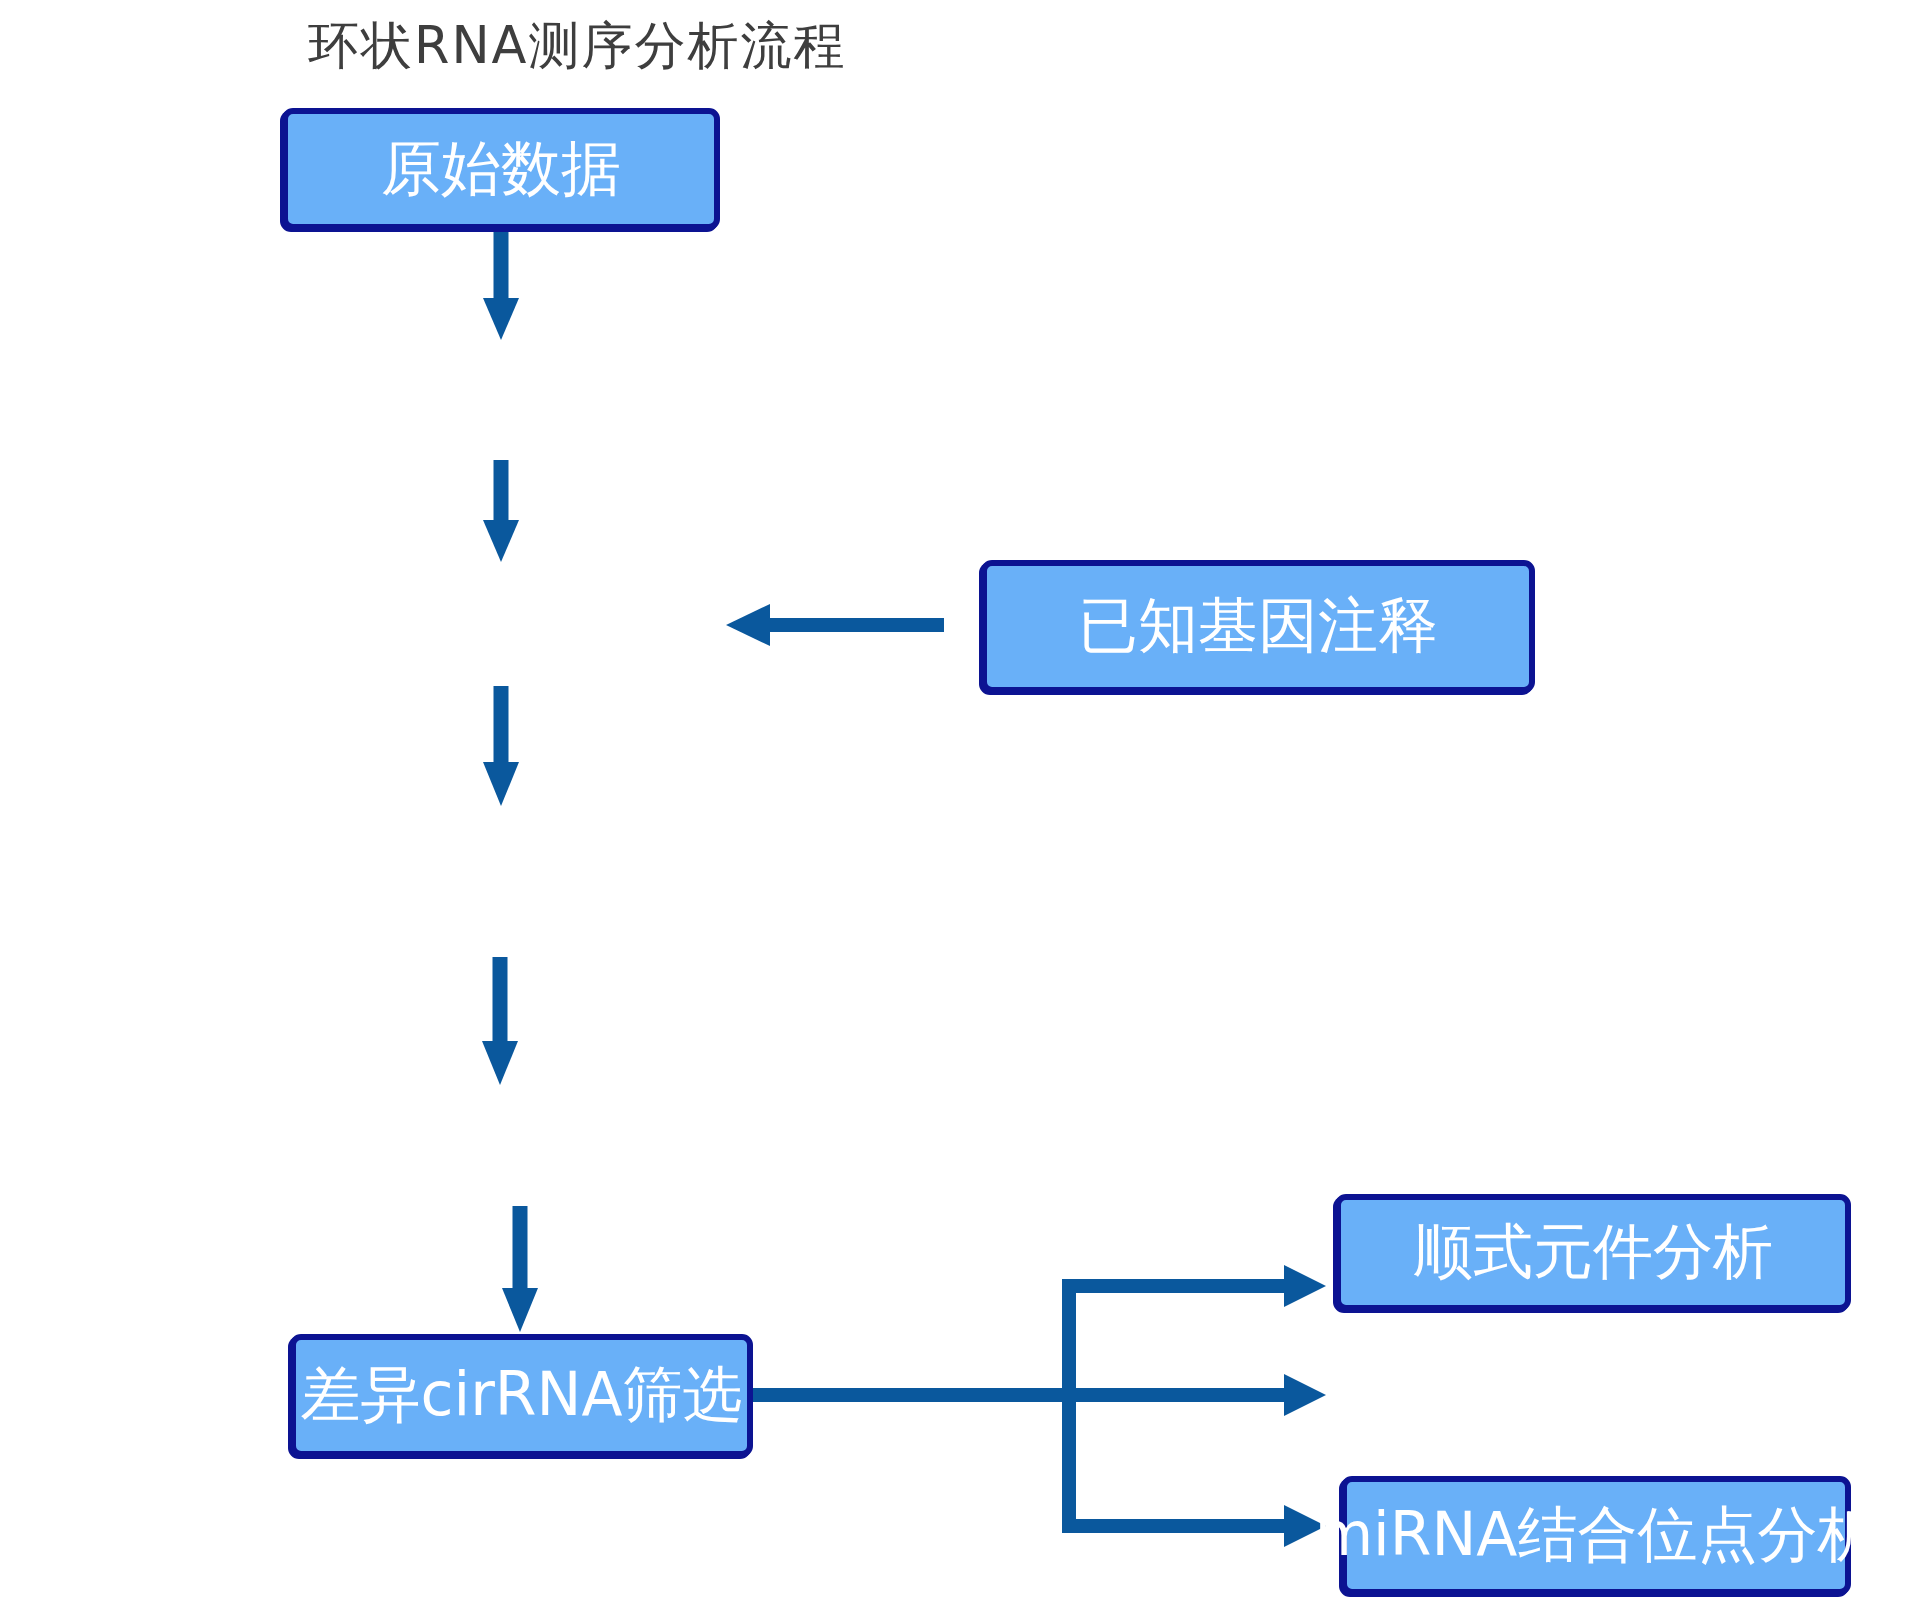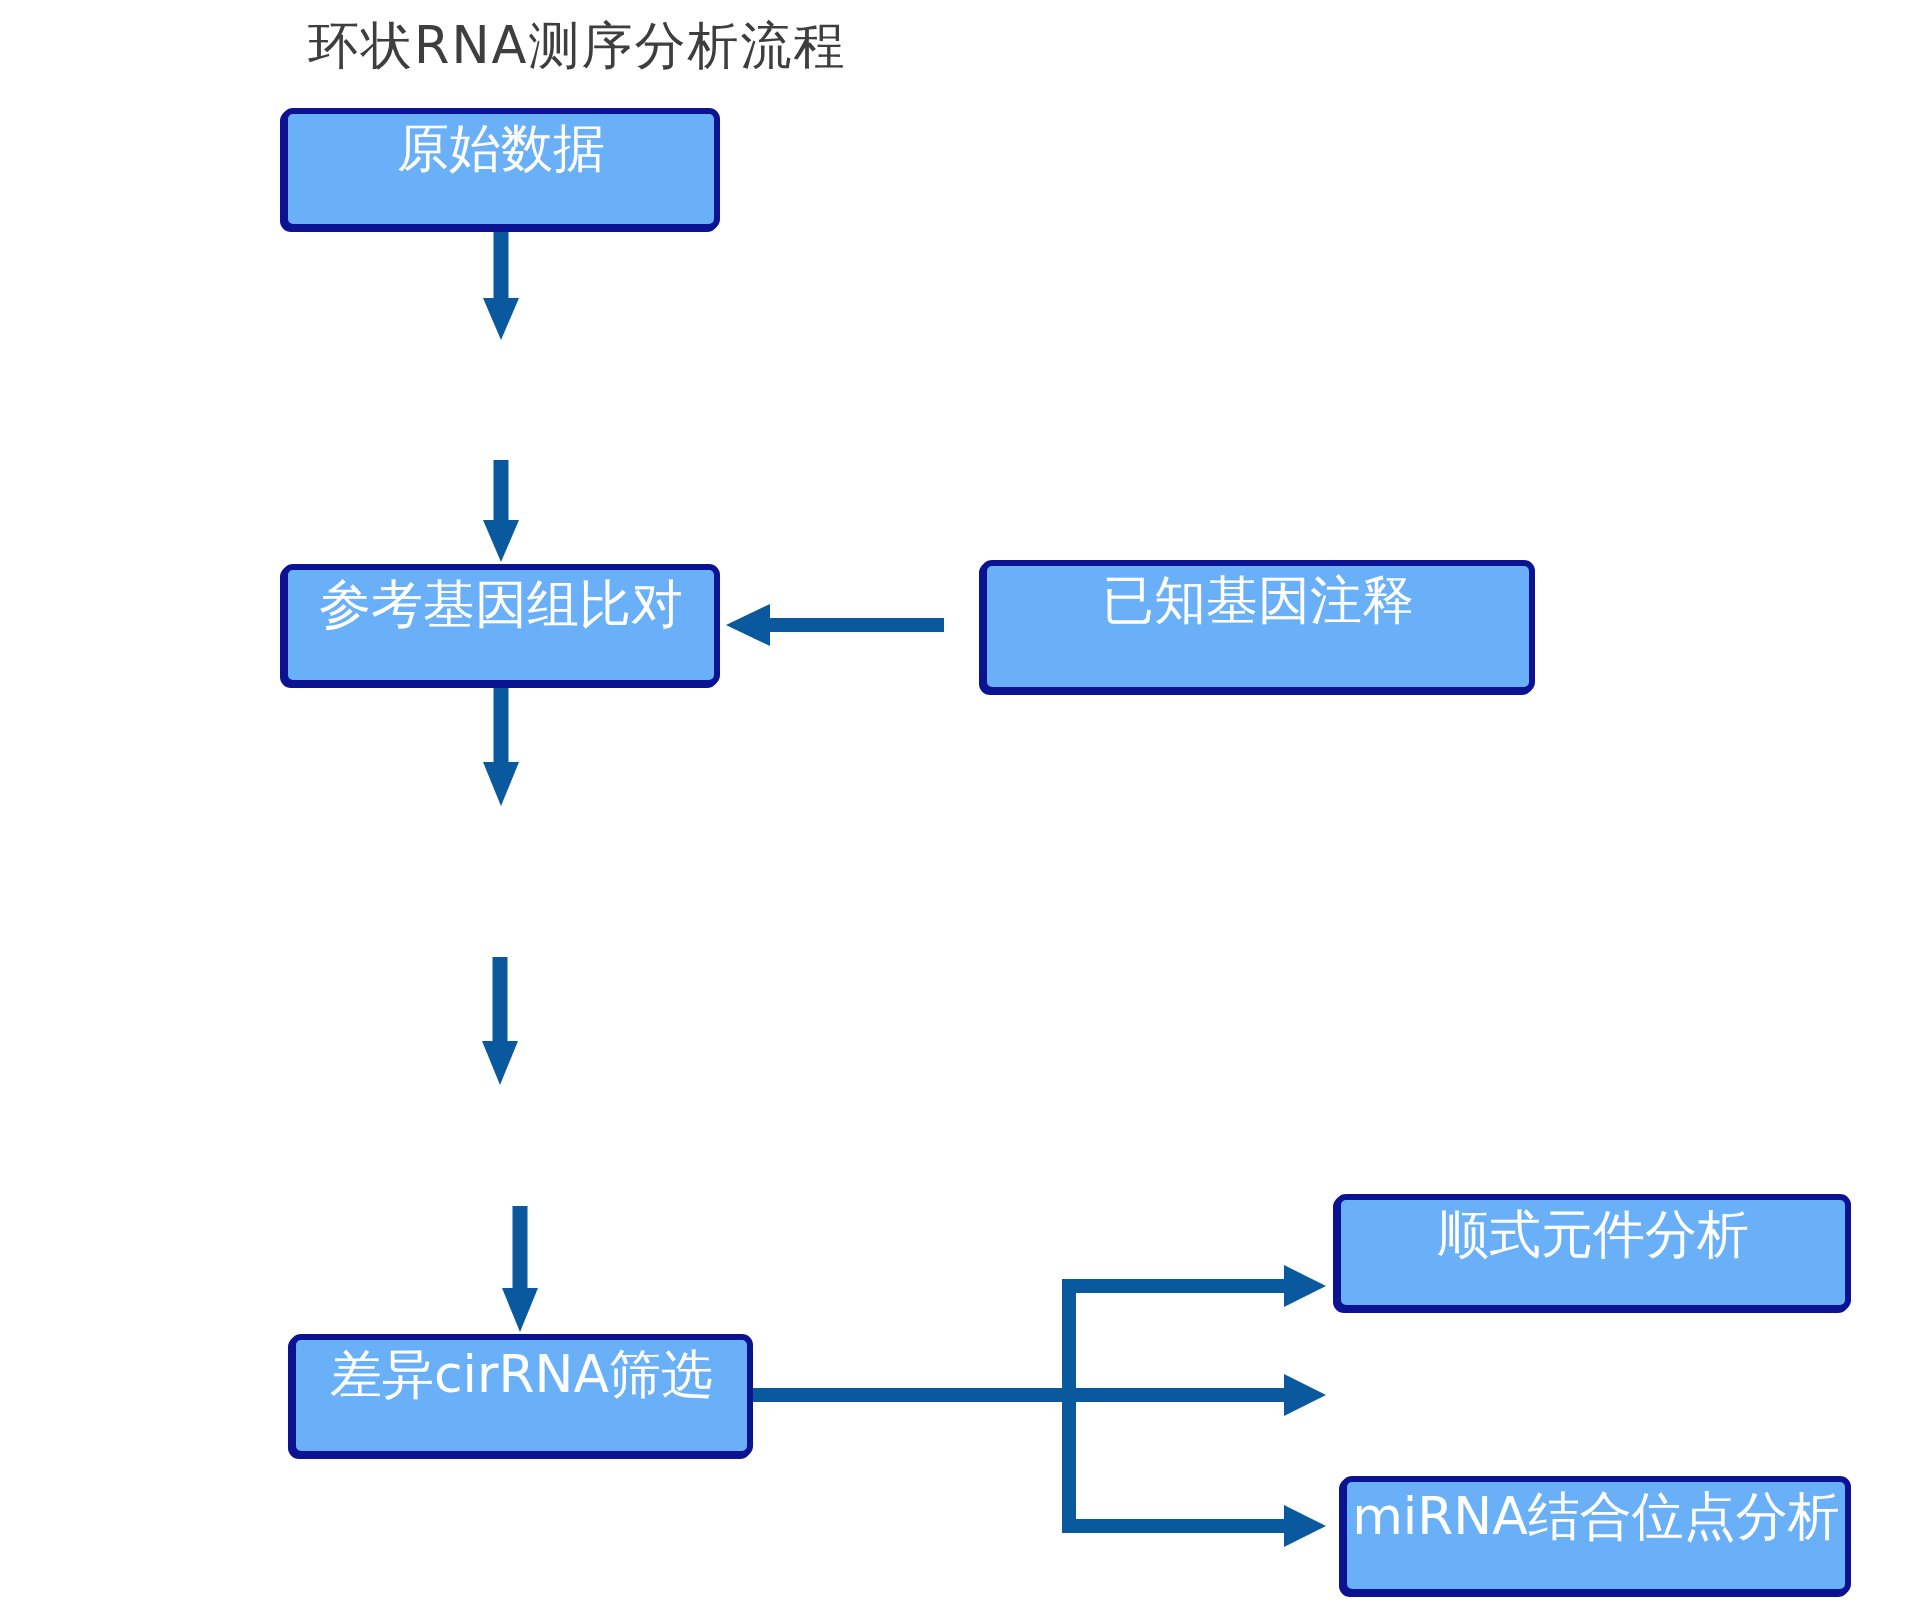--- a/index.html
+++ b/index.html
@@ -24,23 +24,23 @@
   .arrows-layer { position:absolute; left:0; top:0; width:1920px; height:1603px; }
   .shaft { stroke:var(--arrow); fill:none; }
   .head  { fill:var(--arrow); stroke:none; }
 
   .node {
     position:absolute;
     background:var(--fill);
     border:6px solid var(--border);
     border-radius:11px;
     box-shadow:-2px 2px 0 var(--border);
-    display:flex; justify-content:center;
+    display:flex; align-items:center; justify-content:center;
     color:var(--text);
-    font-size:52px;
+    font-size:60px;
     white-space:nowrap;
     box-sizing:border-box;
   }
 
   
   #n-raw        { left:282px;  top:108px;  width:438px; height:122px; }
   #n-qc         { left:282px;  top:340px;  width:438px; height:120px; }
   #n-align      { left:282px;  top:564px;  width:438px; height:122px; }
   #n-annotation { left:981px;  top:560px;  width:554px; height:133px; }
   #n-backsplice { left:64px;   top:808px;  width:873px; height:149px; }
@@ -108,23 +108,20 @@
       <line class="shaft" x1="1069" y1="1526" x2="1286" y2="1526" stroke-width="14"></line>
       <polygon class="head" points="1284,1505 1284,1547 1326,1526"></polygon>
     </g>
   </svg>
 
   <div class="node" id="n-raw">
     <span>原始数据</span>
   </div>
 
 
-  <div class="node" id="n-align">
-    <span>参考基因组比对</span>
-  </div>
 
   <div class="node" id="n-annotation">
     <span>已知基因注释</span>
   </div>
 
 
 
   <div class="node" id="n-cis">
     <span>顺式元件分析</span>
   </div>

